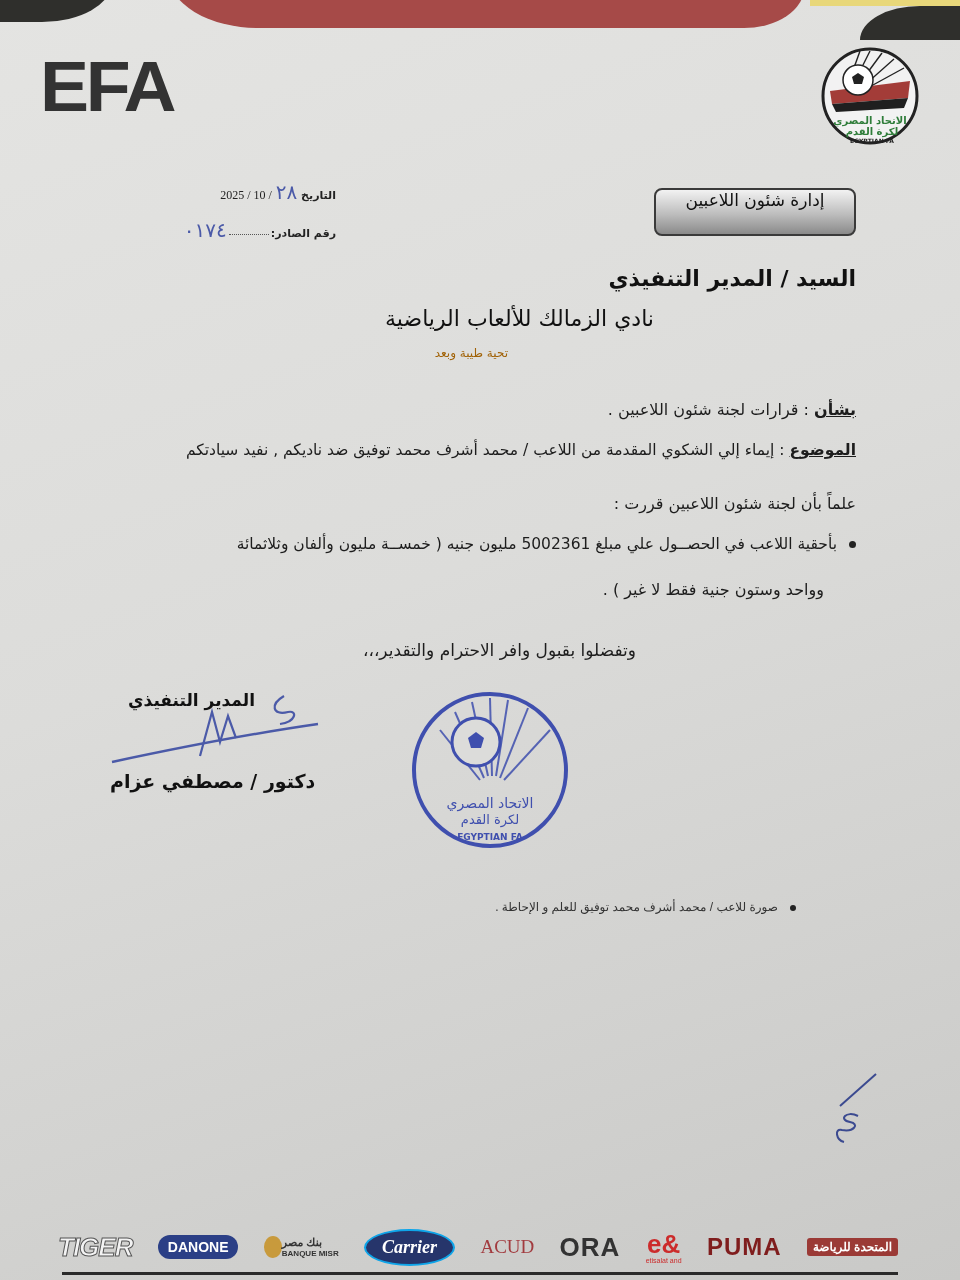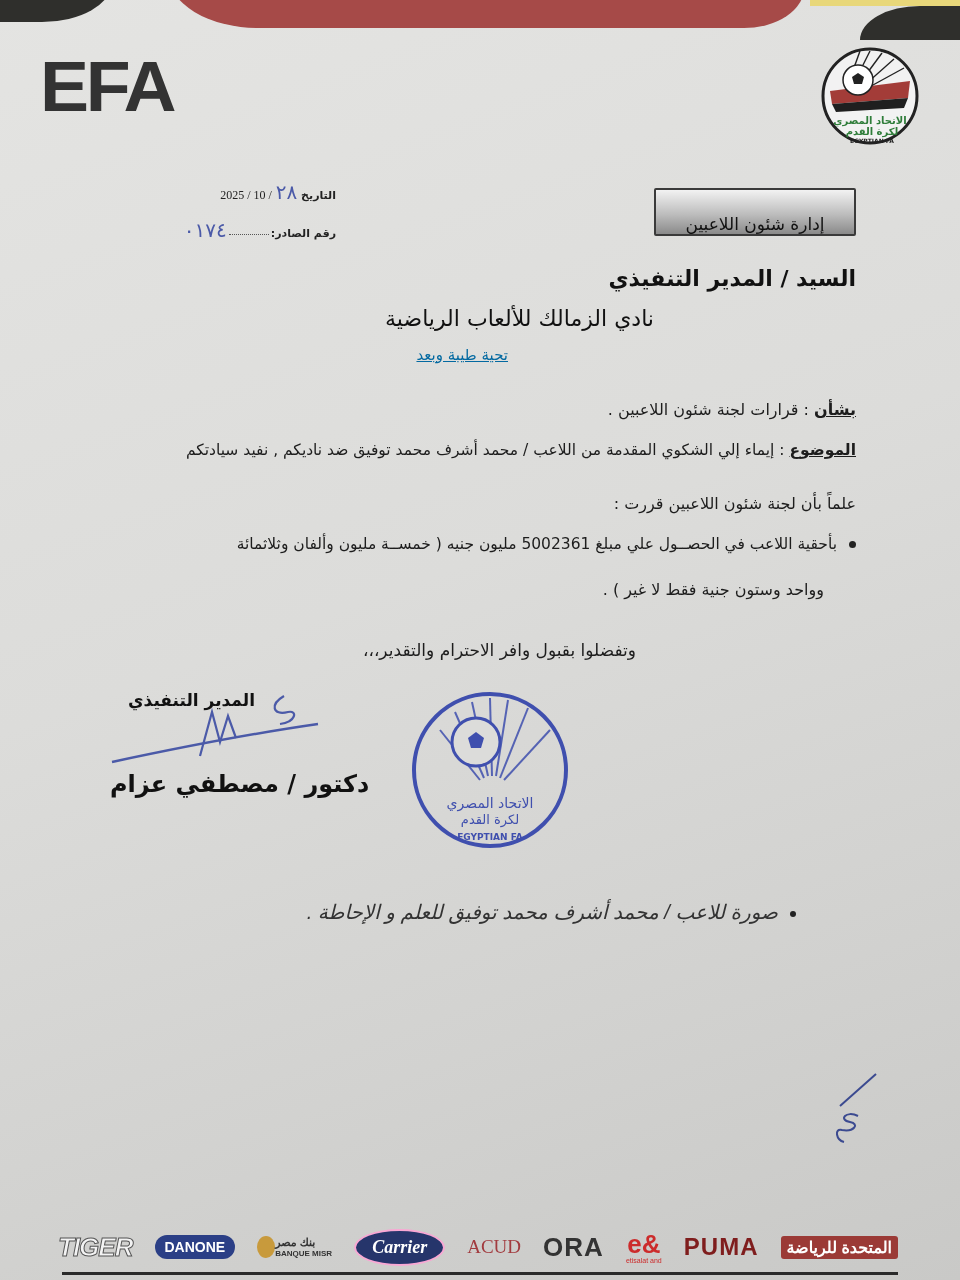--- a/index.html
+++ b/index.html
@@ -9,56 +9,56 @@
     font-family: "DejaVu Sans", sans-serif; color:#1d1d1d;
   }
   .abs { position:absolute; }
   
   .band-red { left:168px; top:-30px; width:636px; height:58px; background:#a64a48; border-radius:0 0 60px 90px / 0 0 40px 55px; }
   .band-black-l { left:0; top:-20px; width:112px; height:42px; background:#2f2f2c; border-radius:0 0 70px 0 / 0 0 40px 0; }
   .band-black-r { right:0; top:6px; width:100px; height:34px; background:#2f2f2c; border-radius:60px 0 0 0 / 34px 0 0 0; }
   .band-yellow { right:0; top:0; width:150px; height:6px; background:#e8d77a; }
   .efa-logo { left:40px; top:52px; font-family:"Liberation Sans", sans-serif; font-weight:bold; font-size:70px; letter-spacing:-3px; color:#333; transform:scaleX(1.05); transform-origin:left; line-height:1; }
   .crest { left:820px; top:46px; width:100px; height:100px; }
-  .dept-box { left:654px; top:188px; width:198px; height:44px; border:2px solid #3a3a3a; border-radius:2px;
+  .dept-box { left:654px; top:188px; width:198px; height:44px; border:2px solid #3a3a3a; border-radius:8px;
     background: linear-gradient(180deg,#f2f2f2 0%, #bdbdbd 55%, #8a8a8a 100%);
-    display:flex; align-items:flex-end; justify-content:center; font-size:17px; color:#111; direction:rtl; }
+    display:flex; align-items:flex-start; justify-content:center; font-size:17px; color:#111; direction:rtl; }
   .date-block { left:196px; top:180px; width:140px; direction:rtl; font-size:11px; color:#222; text-align:right; }
   .date-line { white-space:nowrap; font-weight:bold; }
   .date-val { font-family:"Liberation Serif", serif; font-weight:normal; font-size:12px; }
   .hand { font-family:"DejaVu Sans", sans-serif; color:#4b5aa8; font-size:20px; font-weight:normal; }
   .ref-line { margin-top:14px; white-space:nowrap; font-weight:bold; }
   .dots { display:inline-block; width:40px; border-bottom:1px dotted #555; margin:0 2px; vertical-align:middle; }
   .rtl { direction:rtl; text-align:right; }
   .addr1 { right:104px; top:266px; font-size:22px; font-weight:bold; color:#111; }
   .addr2 { right:306px; top:306px; font-size:22px; font-weight:normal; color:#111; }
-  .greet { right:452px; top:346px; font-size:15px; color:#0369a1;text-decoration:underline; }
+  .greet { right:452px; top:346px; font-size:12px; color:#a16207; }
   .line { right:104px; font-size:16px; color:#1d1d1d; white-space:nowrap; }
   .lbl { font-weight:bold; text-decoration:underline; }
   .bul { display:inline-block; width:7px; height:7px; border-radius:50%; background:#222; margin-left:12px; vertical-align:middle; }
   .closing { right:324px; top:640px; font-size:17px; color:#1d1d1d; }
   .sig-title { left:128px; top:690px; font-size:17px; font-weight:bold; color:#111; direction:rtl; }
-  .sig-name { left:110px; top:770px; font-size:24px; font-weight:bold; color:#111; direction:rtl; }
+  .sig-name { left:110px; top:770px; font-size:19px; font-weight:bold; color:#111; direction:rtl; }
   .stamp { left:410px; top:690px; width:160px; height:160px; }
-  .cc { right:164px; top:900px; font-size:20px; color:#333; font-family:"Liberation Sans", sans-serif;font-style:italic; }
+  .cc { right:164px; top:900px; font-size:12px; color:#333; font-family:"Liberation Sans", sans-serif; }
   .initial { left:820px; top:1066px; width:70px; height:80px; }
   .sponsors { left:58px; top:1224px; width:840px; height:46px; display:flex; align-items:center; justify-content:space-between; }
   .sponsor-rule { left:62px; top:1272px; width:836px; height:3px; background:#2a2a2a; }
   .sp { font-family:"Liberation Sans", sans-serif; font-weight:bold; }
   .sp-tiger { font-size:26px; font-style:italic; color:#f3f3f3; -webkit-text-stroke:1px #555; letter-spacing:-1px; }
   .sp-danone { background:#2b3f86; color:#fff; border-radius:12px; padding:4px 10px; font-size:14px; }
   .sp-bm { display:flex; align-items:center; font-size:8px; color:#333; }
   .sp-bm .coin { width:18px; height:22px; border-radius:50%; background:#c89a3c; }
-  .sp-carrier { background:#26356b; color:#fff; border-radius:50%; padding:6px 16px; font-family:"Liberation Serif", serif; font-style:italic; font-size:18px; border:2px solid #f9a8d4; }
+  .sp-carrier { background:#26356b; color:#fff; border-radius:50%; padding:6px 16px; font-family:"Liberation Serif", serif; font-style:italic; font-size:18px; border:2px solid #0ea5e9; }
   .sp-acud { font-family:"Liberation Serif", serif; font-size:19px; color:#a23b3f; font-weight:normal; }
   .sp-ora { font-size:26px; color:#333; letter-spacing:1px; }
   .sp-eand { color:#cc2b2b; font-size:26px; line-height:1; text-align:center; }
   .sp-eand small { display:block; font-size:7px; color:#cc2b2b; font-weight:normal; }
   .sp-puma { font-size:24px; color:#7f1d1d; letter-spacing:1px;text-align:center; }
-  .sp-mutahida { display:flex; align-items:flex-end; gap:4px; direction:rtl; font-size:16px; color:#222; }
+  .sp-mutahida { display:flex; align-items:flex-end; gap:4px; direction:rtl; font-size:12px; color:#222; }
   .sp-mutahida .tag { background:#9b3a36; color:#fff; padding:2px 6px; border-radius:3px; }
 </style>
 </head>
 <body>
 
 <div class="abs band-black-l"></div>
 <div class="abs band-red"></div>
 <div class="abs band-yellow"></div>
 <div class="abs band-black-r"></div>
 

